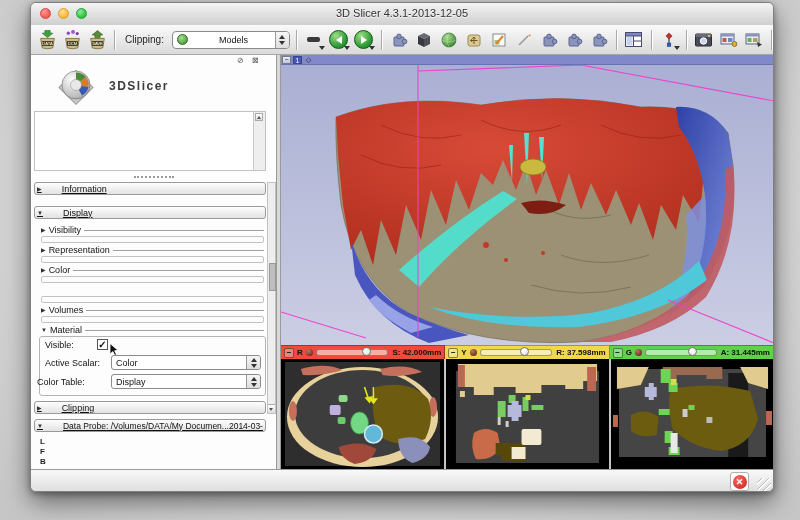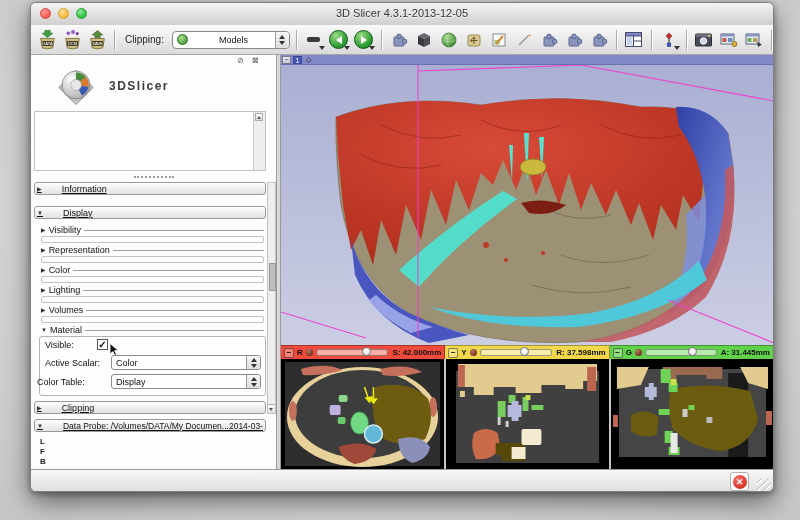--- a/index.html
+++ b/index.html
@@ -344,25 +344,20 @@
     </div>
     <div class="subframe" style="top:201px;"></div>
 
     <div class="subhead" style="top:209px;">
       <span class="g">▶</span>
       <span>Color</span>
           <span class="line"></span>
     </div>
     <div class="subframe" style="top:221px;"></div>
 
-    <div class="subhead" style="top:229px;">
-      <span class="g">▶</span>
-      <span>Lighting</span>
-          <span class="line"></span>
-    </div>
     <div class="subframe" style="top:241px;"></div>
 
     <div class="subhead" style="top:249px;">
       <span class="g">▶</span>
       <span>Volumes</span>
           <span class="line"></span>
     </div>
     <div class="subframe" style="top:261px;"></div>
 
     <div class="subhead" style="top:269px;">

